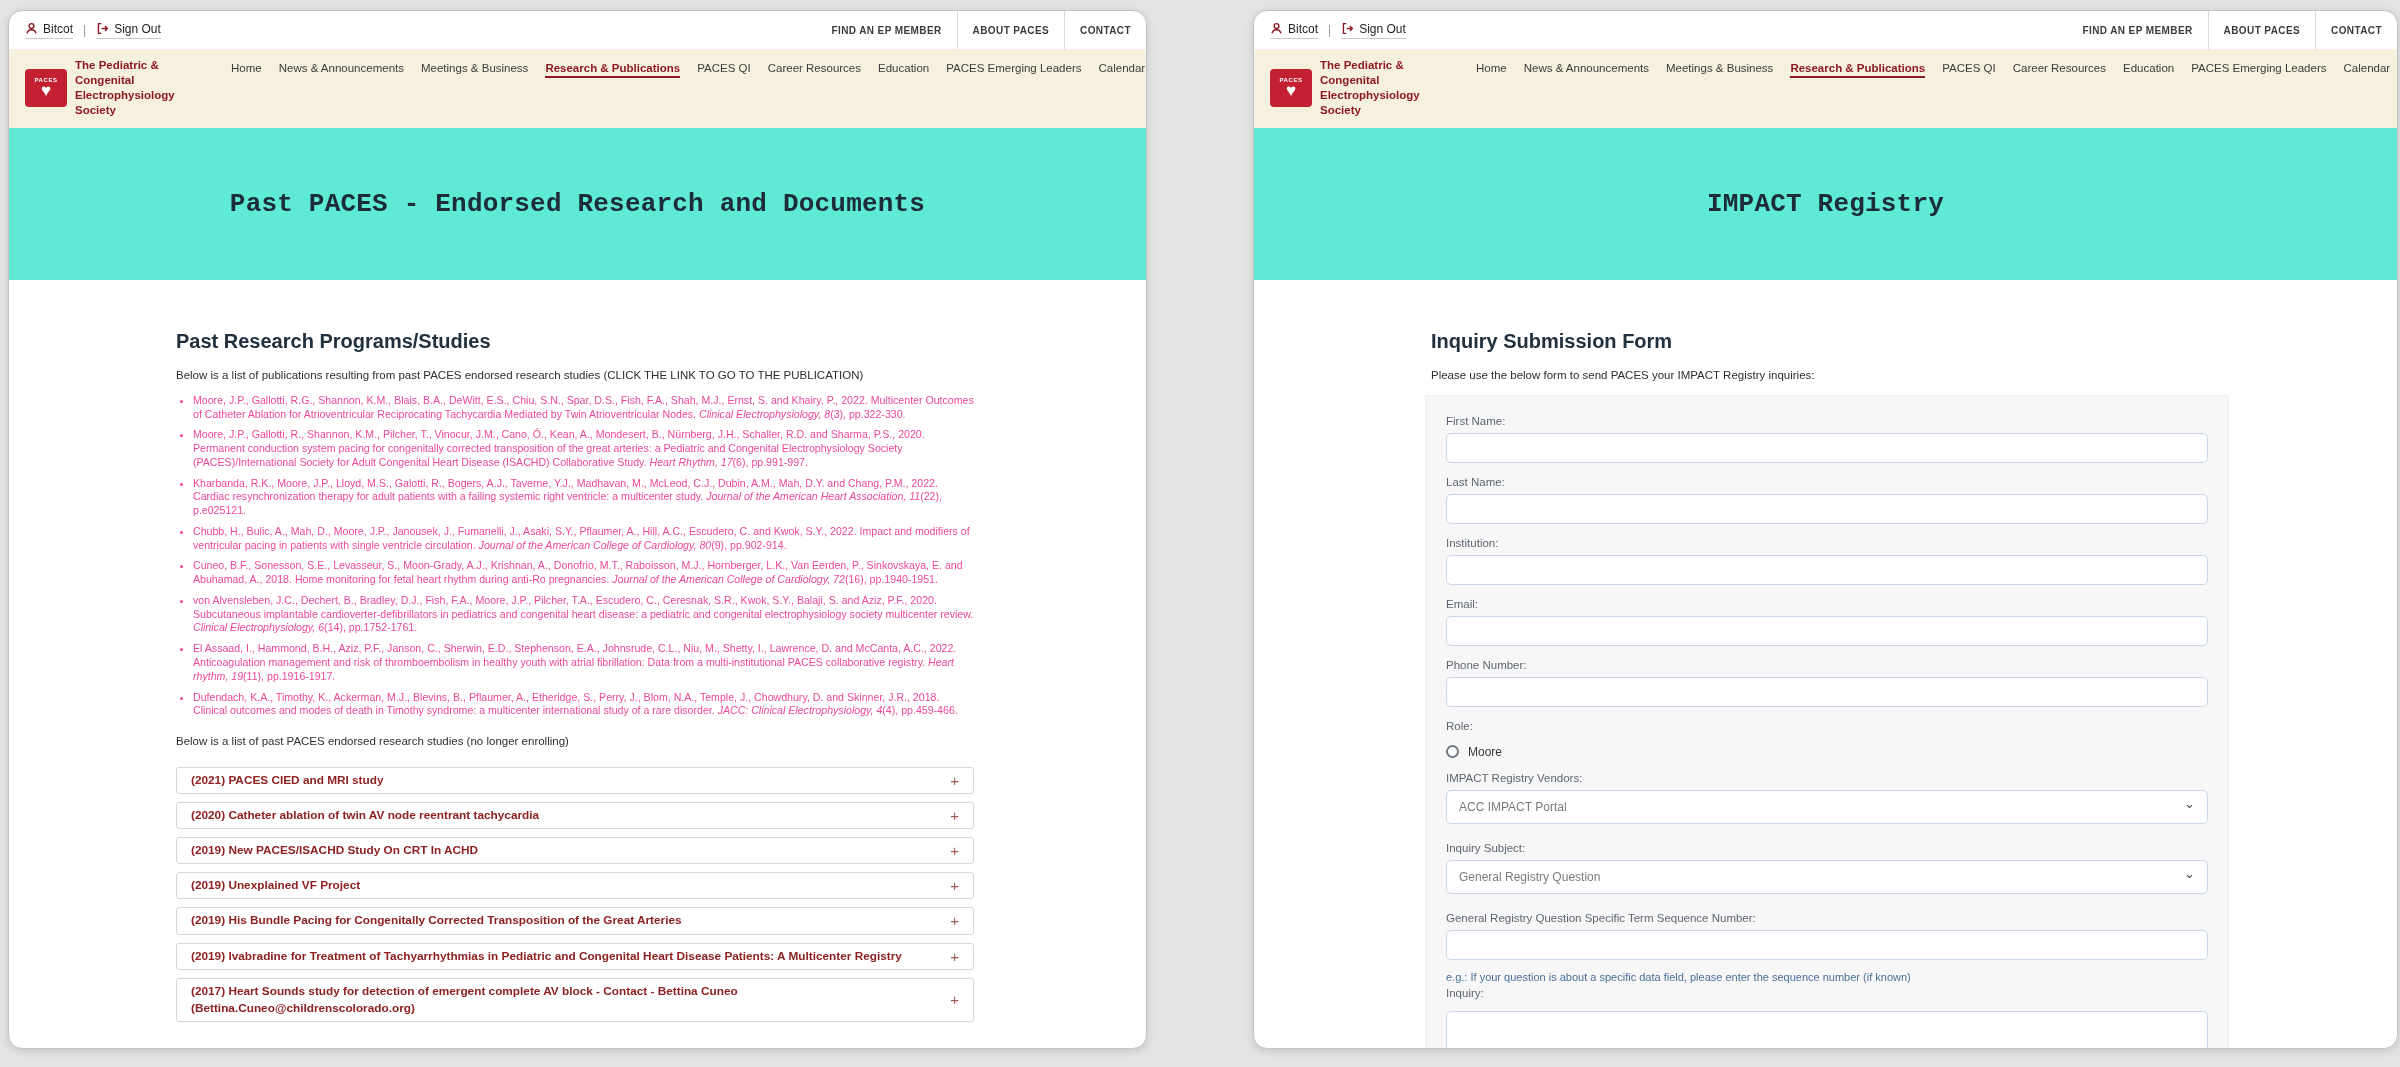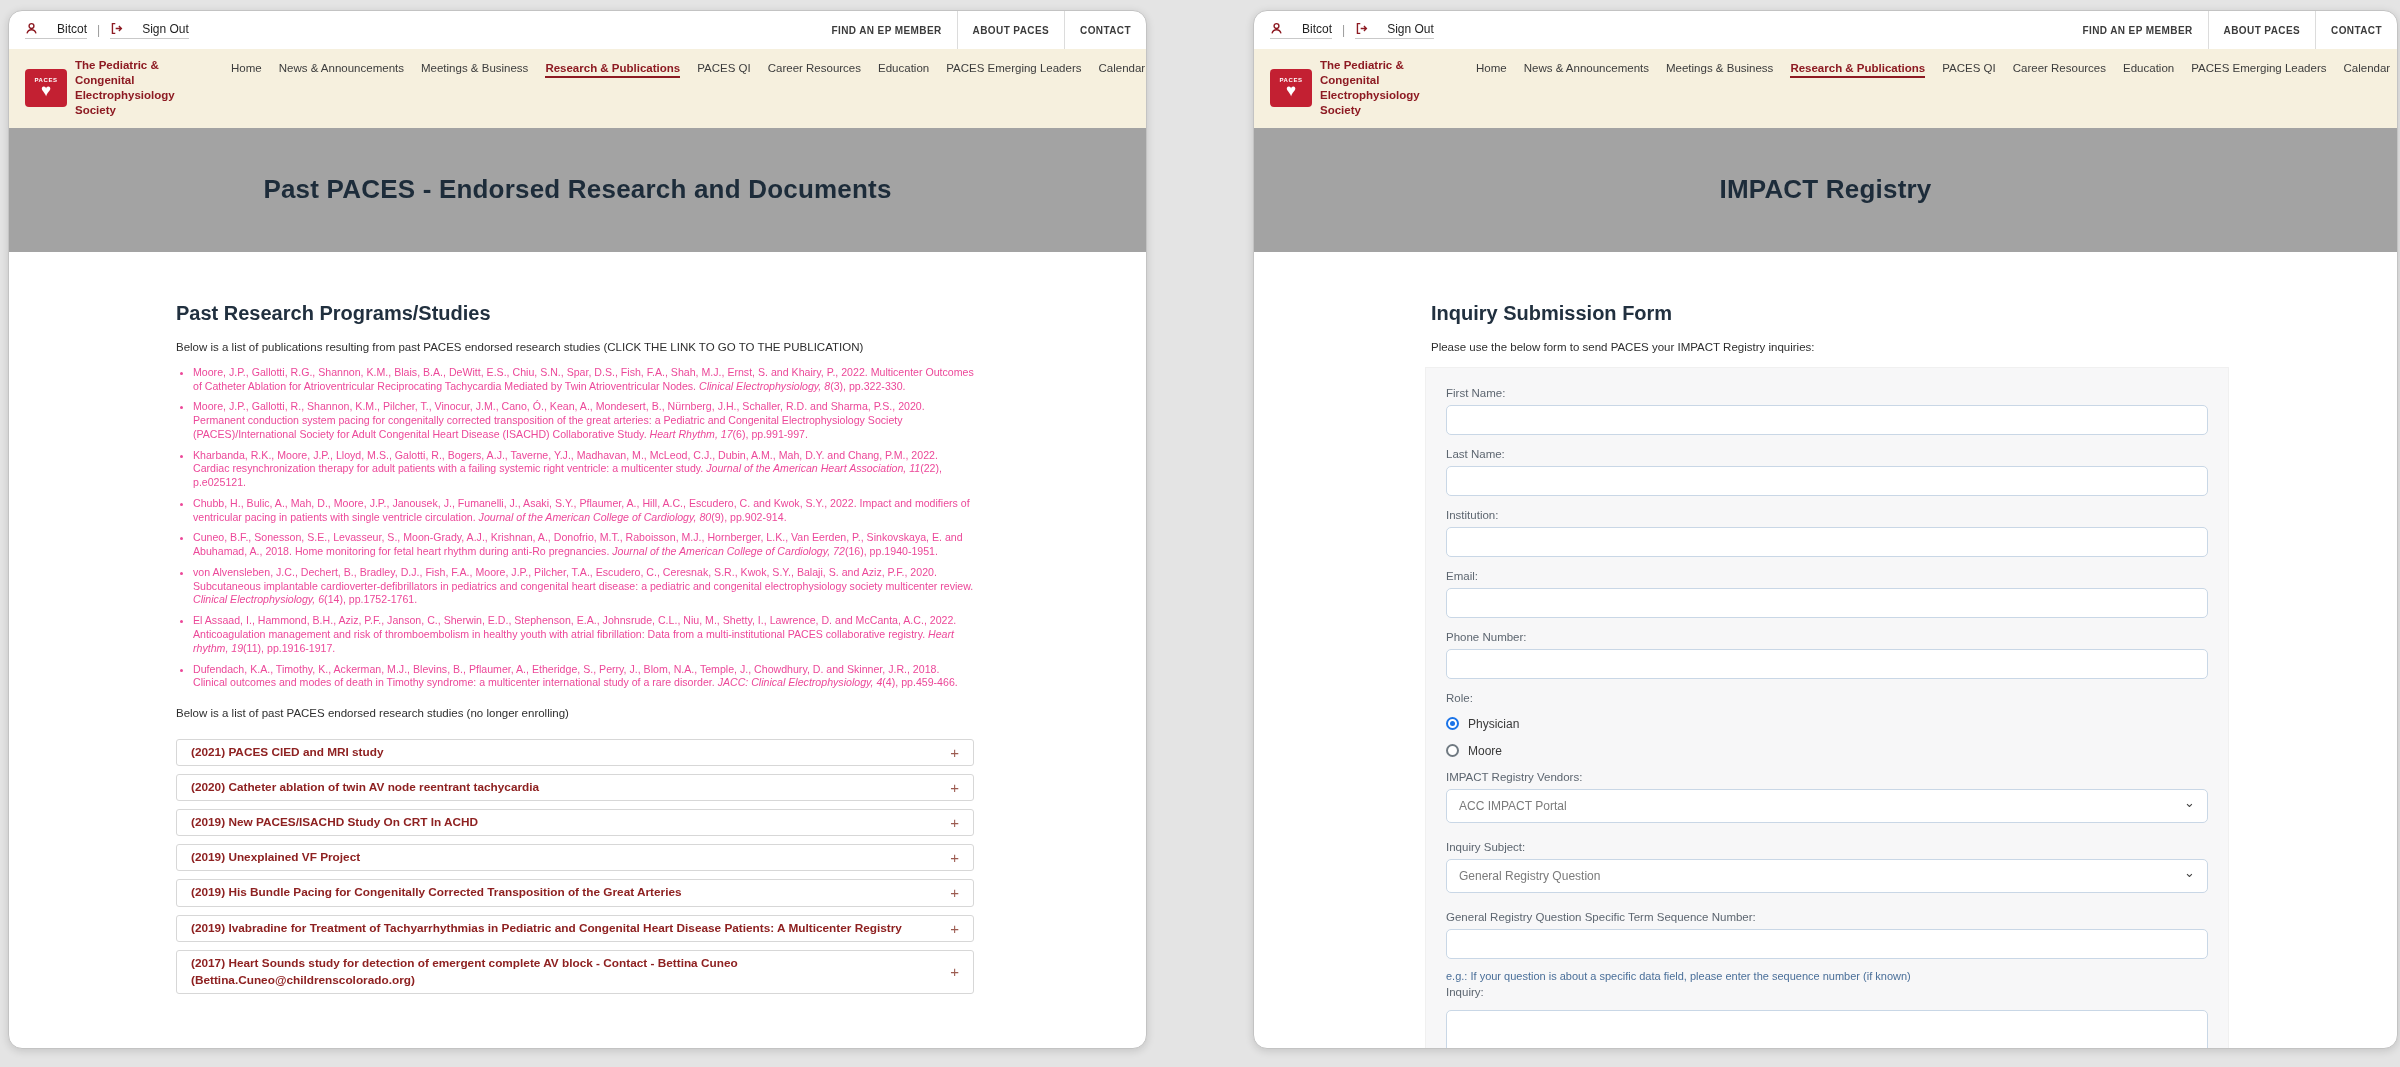--- a/index.html
+++ b/index.html
@@ -13,40 +13,40 @@
     position:absolute; top:10px; height:1039px; background:#fff;
     border:1px solid #c3c3c3; border-radius:14px;
     box-shadow:0 2px 8px rgba(0,0,0,.14); overflow:hidden;
   }
   #win-left  { left:8px;    width:1139px; }
   #win-right { left:1253px; width:1145px; }
 
   
   .topbar { height:38px; display:flex; align-items:stretch; justify-content:space-between; padding-left:16px; }
   .topbar-left { display:flex; align-items:center; gap:10px; font-size:12px; color:#1e1e1e; }
-  .userlink,.signout { display:flex; align-items:center; gap:19px; border-bottom:1px solid #c9c9c9; padding-bottom:2px; cursor:pointer; }
+  .userlink,.signout { display:flex; align-items:center; gap:5px; border-bottom:1px solid #c9c9c9; padding-bottom:2px; cursor:pointer; }
   .tb-sep { color:#9a9a9a; font-size:12px; }
   .topbar-right { display:flex; align-items:stretch; }
   .tlink { font-size:10px; letter-spacing:.4px; color:#3b3b3b; font-weight:600; display:flex; align-items:center; padding:0 15px; cursor:pointer; }
   .tlink + .tlink { border-left:1px solid #dcdcdc; }
 
   
   .navbar { background:#f6f0de; display:flex; gap:22px; padding:9px 16px 10px; align-items:flex-start; }
   .brand { display:flex; gap:8px; align-items:center; min-width:184px; cursor:pointer; }
   .brand-logo { width:42px; height:38px; background:#c32032; border-radius:4px; color:#fff; display:flex; flex-direction:column; align-items:center; justify-content:center; line-height:1; flex:0 0 auto; }
   .brand-logo .plogo { font-size:6px; letter-spacing:.6px; font-weight:700; }
   .brand-logo .pheart { font-size:17px; margin-top:-1px; }
   .brand-name { font-size:11.5px; color:#8d1a22; line-height:1.3; font-weight:600; }
   .nav { display:flex; flex-direction:row; gap:8px; padding-top:4px; }
   .nav-row { display:flex; gap:17px; white-space:nowrap; }
   .nav-link { font-size:11.5px; color:#3c3c3c; font-weight:500; cursor:pointer; }
   .nav-link.active { color:#8d1a22; font-weight:700; border-bottom:2px solid #8d1a22; padding-bottom:2px; }
 
   
-  .titleband { background:#a3a3a3; height:124px; display:flex; align-items:center; justify-content:center; }
+  .titleband { background:#5eead4; height:152px; display:flex; align-items:center; justify-content:center;font-family:Liberation Mono, monospace; }
   .page-title { font-size:26px; color:#1d2c3a; font-weight:700; letter-spacing:.2px; }
 
   
   .content-l { padding:50px 172px 0 167px; }
   .content-r { padding:50px 173px 0 177px; }
   .section-heading { font-size:20px; color:#21303f; font-weight:700; margin-bottom:16px; }
   .intro { font-size:11.5px; color:#2e2e2e; }
 
   
   .pub-list { margin-top:13px; padding-left:17px; color:#ec4899; }
@@ -269,24 +269,20 @@
       <input class="f-input" type="text" style="">
 
       <div class="f-label">Email:</div>
       <input class="f-input" type="text" style="">
 
       <div class="f-label">Phone Number:</div>
       <input class="f-input" type="text" style="">
 
       <div class="f-label">Role:</div>
       <div class="radio-row">
-        <span class="radio checked"></span>
-        <span class="radio-label">Physician</span>
-      </div>
-      <div class="radio-row">
         <span class="radio unchecked"></span>
         <span class="radio-label">Moore</span>
       </div>
 
       <div class="f-label">IMPACT Registry Vendors:</div>
       <div class="f-select">
         <span class="sel-text">ACC IMPACT Portal</span>
         <span class="sel-chevron">⌄</span>
       </div>
 

